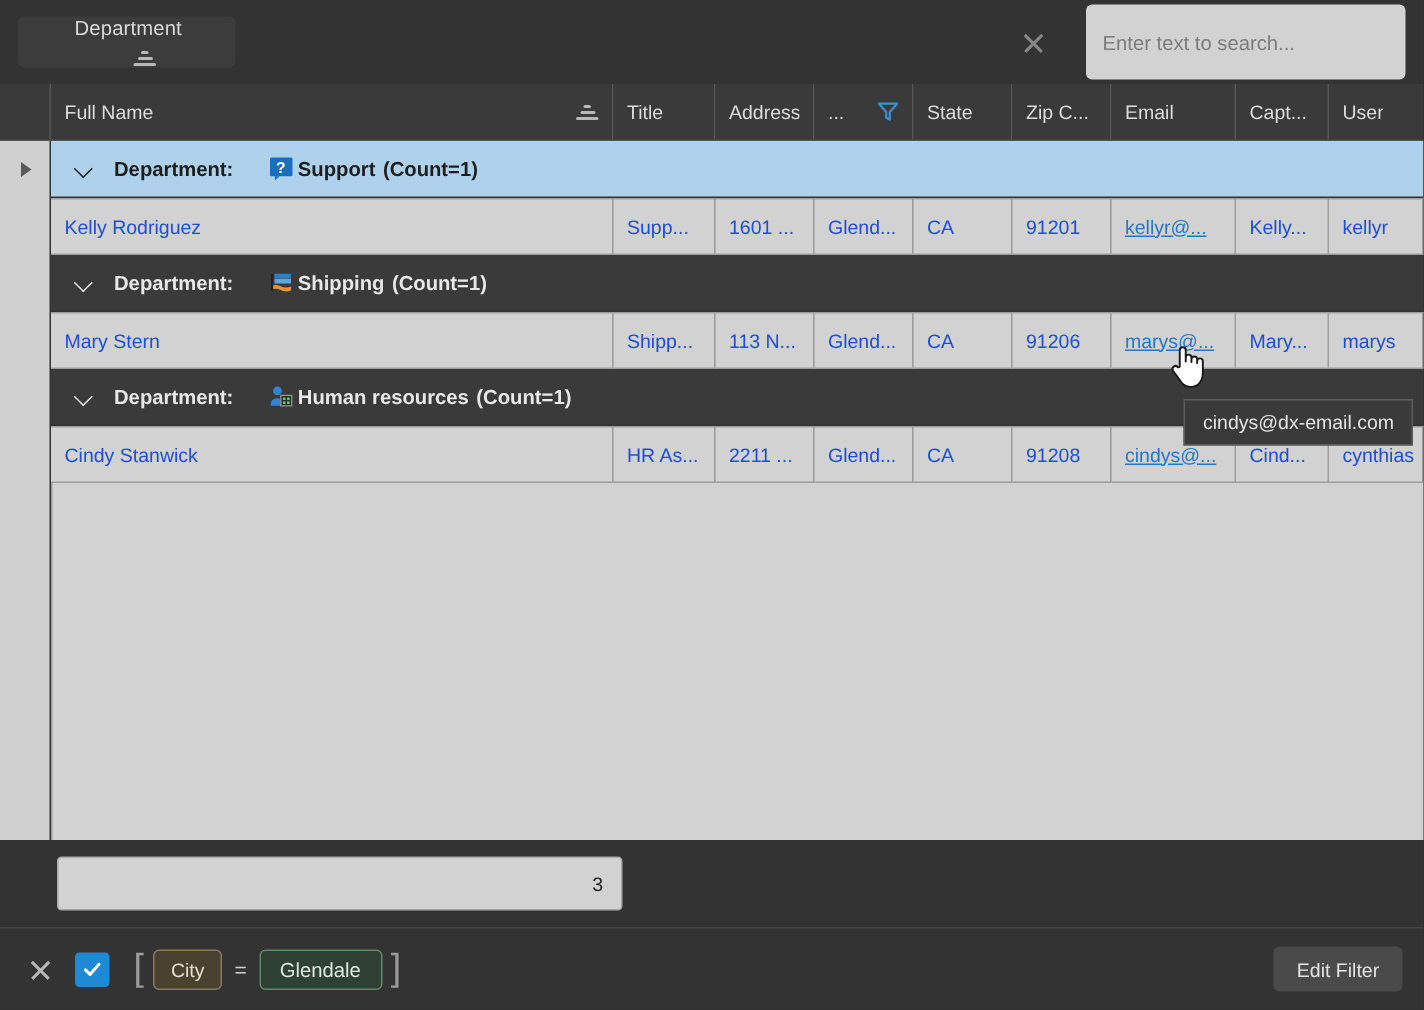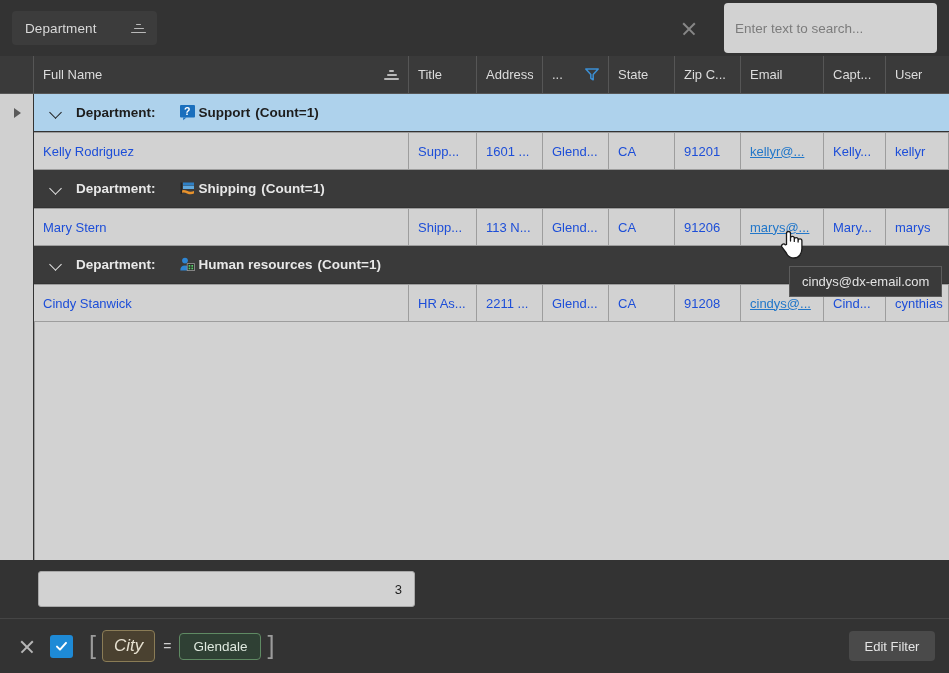--- a/index.html
+++ b/index.html
@@ -32,20 +32,21 @@
     min-width: 145px;
     background: #3c3c3c;
     border-radius: 4px;
     display: flex;
     align-items: center;
     justify-content: space-between;
     padding: 0 11px 0 13px;
     color: #d9d9d9;
     font-size: 13.5px;
     user-select: none;
+    flex-direction: column;
   }
   .groupby-chip .lbl { letter-spacing: .1px; }
   .sort-glyph {
     width: 15px; height: 13px;
     position: relative;
     margin-left: 22px;
     opacity: .85;
   }
   .sort-glyph i {
     display: block; position: absolute; left: 0;
@@ -260,23 +261,22 @@
     color: #cfcfcf; font-size: 13.5px;
     gap: 6px;
   }
   .brk { color: #9b9b9b; font-size: 25px; font-weight: 300; line-height: 1; margin-top: -2px; }
   .chip-field {
     background: #4a4130;
     border: 1px solid #8a7c56;
     border-radius: 4px;
     color: #e6e0d0;
     padding: 5px 11px;
-    font-size: 17px;
-    cursor: pointer;
-    font-style: italic;
+    font-size: 13px;
+    cursor: pointer;
   }
   .op { color: #cfcfcf; font-size: 14px; padding: 0 2px; }
   .chip-value {
     background: #2f4034;
     border: 1px solid #5f8a63;
     border-radius: 4px;
     color: #dfe9df;
     padding: 5px 13px;
     font-size: 13.5px;
     cursor: pointer;

